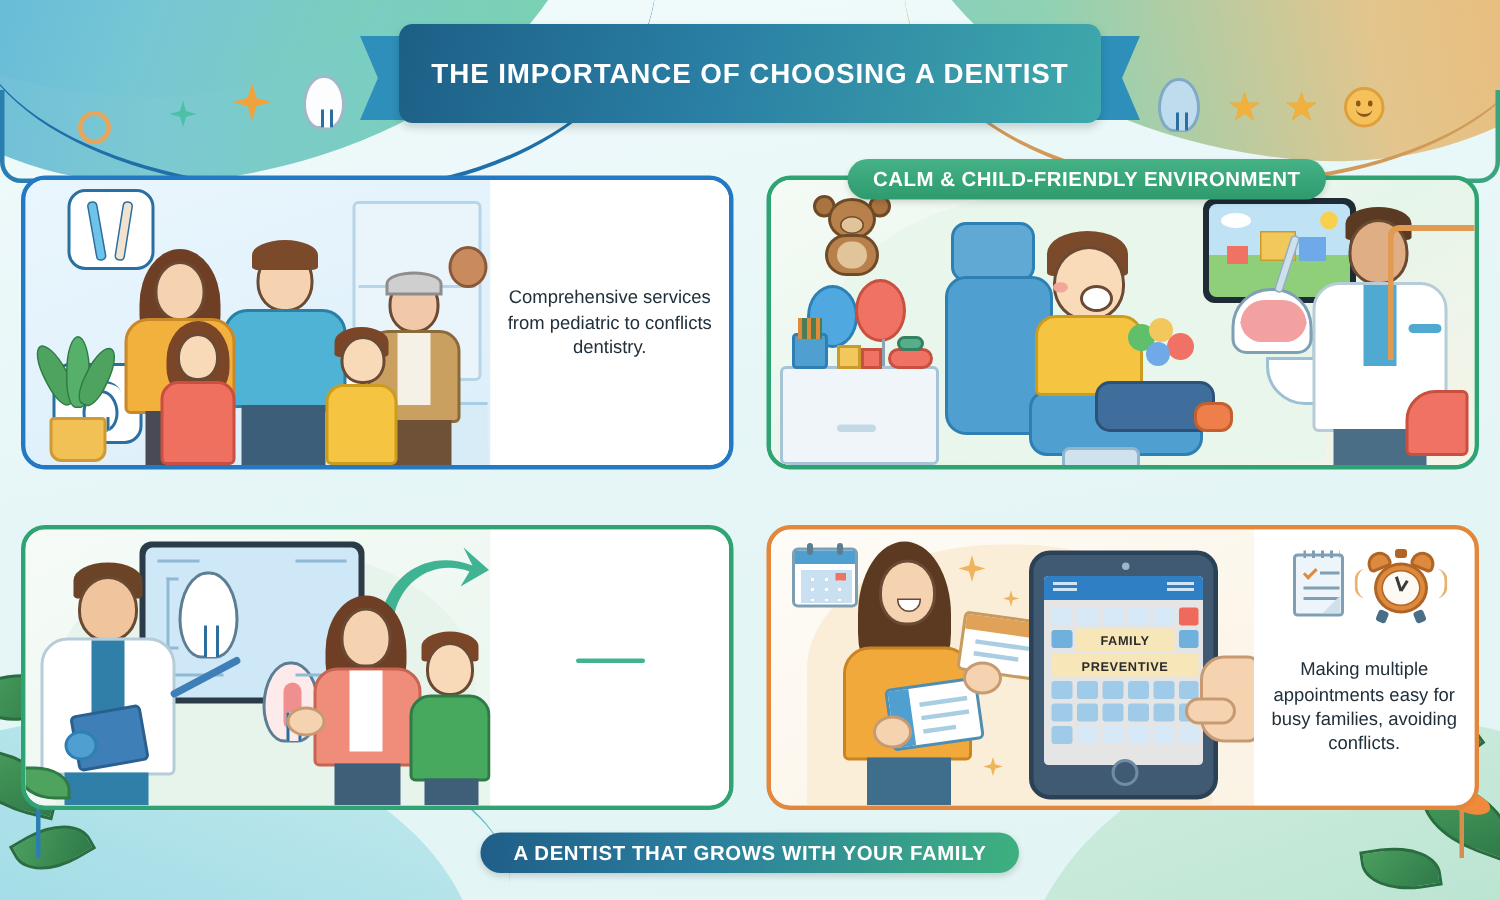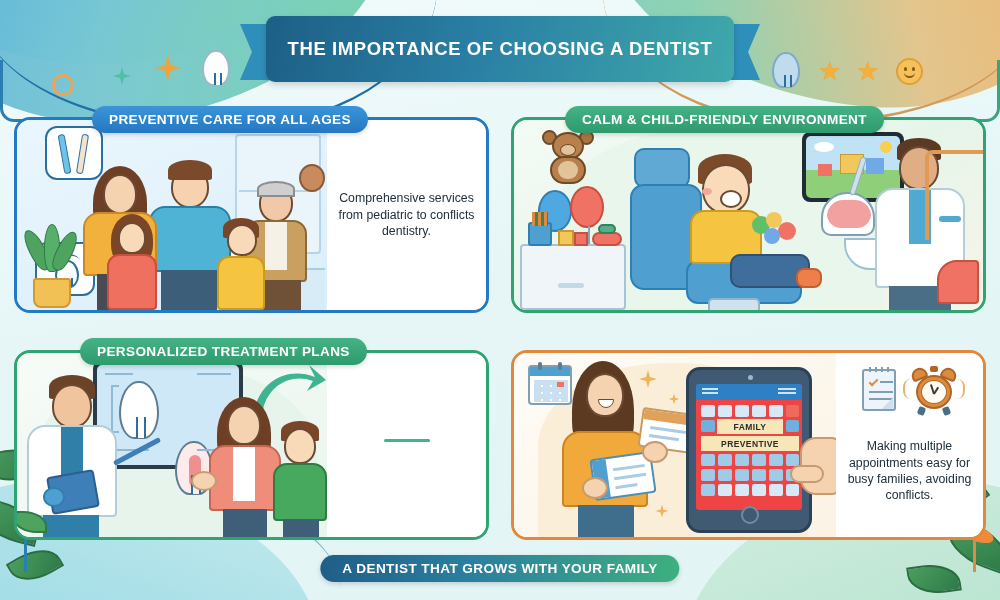--- a/index.html
+++ b/index.html
@@ -314,23 +314,20 @@
         <span>THE IMPORTANCE OF CHOOSING A DENTIST</span><br>
       </h1>
     </div>
   </div>
 
   <div class="conn" style="left:0px; top:60px; width:270px; height:62px; border-left:0; border-bottom:3px solid #2a7fb0; border-left:3px solid #2a7fb0; border-radius:0 0 0 14px;"></div>
   <div class="conn" style="right:0px; top:60px; width:270px; height:62px; border-bottom:3px solid #3aa47e; border-right:3px solid #3aa47e; border-radius:0 0 14px 0;"></div>
   <div class="conn" style="left:24px; top:520px; width:300px; height:52px; border-top:3px solid #2a7fb0; border-left:3px solid #2a7fb0; border-radius:14px 0 0 0;"></div>
   <div class="conn" style="right:24px; top:520px; width:300px; height:52px; border-top:3px solid #d98d4d; border-right:3px solid #d98d4d; border-radius:0 14px 0 0;"></div>
 
-  <div class="pill blue" style="left:92px; top:106px;">
-    <span>PREVENTIVE CARE FOR ALL AGES</span>
-  </div>
 
   <div class="panel blue" style="left:14px; top:117px; width:475px; height:196px;">
     <div class="panel-inner">
 
       <div class="art" style="width:310px;">
         <div class="art-bg" style="background:linear-gradient(160deg,#eaf6fd 0%,#dbeefa 100%);"></div>
 
         <div class="fig" style="right:6px; top:14px; width:86px; height:120px; background:#eaf4fb; border:2px solid #b6d5e8; border-radius:4px;"></div>
         <div class="fig" style="right:10px; top:70px; width:78px; height:2px; background:#b6d5e8;"></div>
         <div class="fig" style="right:2px; bottom:0px; width:100px; height:42px; background:#d8ecf8; border-top:2px solid #a9cde3;"></div>
@@ -488,23 +485,20 @@
 
         <div class="fig" style="right:122px; top:36px; width:6px; height:40px; background:#cfe0ea; border:1.5px solid #8fb0c4; border-radius:3px; transform:rotate(18deg);"></div>
 
         <div class="fig" style="right:-2px; top:30px; width:60px; height:90px; border-left:4px solid #e09a52; border-top:4px solid #e09a52; border-radius:8px 0 0 0;"></div>
         <div class="fig" style="right:22px; top:96px; width:22px; height:6px; background:#4fa9d0; border-radius:3px;"></div>
         <div class="fig" style="right:4px; bottom:6px; width:42px; height:44px; background:#ef7264; border:2px solid #c8503f; border-radius:20px 4px 4px 4px;"></div>
       </div>
     </div>
   </div>
 
-  <div class="pill green" style="left:80px; top:338px;">
-    <span>PERSONALIZED TREATMENT PLANS</span>
-  </div>
 
   <div class="panel green2" style="left:14px; top:350px; width:475px; height:190px;">
     <div class="panel-inner">
       <div class="art" style="width:310px;">
         <div class="art-bg" style="background:linear-gradient(150deg,#f6fbf7 0%,#e9f6ee 100%);"></div>
         <div class="fig" style="left:20px; top:12px; width:280px; height:176px; background:#e6f4ec; border-radius:50% 50% 0 0;"></div>
 
         <div class="fig screen-frame" style="left:76px; top:8px; width:150px; height:108px; background:#2b3b47;">
           <div class="screen-inner" style="background:#cfe8f7; position:relative;">
             <div class="fig tooth-shape" style="left:22px; top:16px; width:40px; height:58px; border-color:#5d7d92;"></div>
@@ -598,21 +592,21 @@
         <div class="fig" style="left:126px; top:58px; width:62px; height:40px; background:#ffffff; border:2px solid #c79a5e; border-radius:4px; transform:rotate(8deg);">
           <div class="fig" style="left:0; top:0; width:100%; height:10px; background:#e0a259;"></div>
           <div class="fig" style="left:8px; top:16px; width:36px; height:3px; background:#a9cde3;"></div>
           <div class="fig" style="left:8px; top:24px; width:30px; height:3px; background:#a9cde3;"></div>
         </div>
         <div class="fig rnd" style="left:128px; top:88px; width:26px; height:22px; background:#f6d3b0; border:2px solid #c79a72;"></div>
         <div class="fig rnd" style="left:68px; top:124px; width:26px; height:22px; background:#f6d3b0; border:2px solid #c79a72;"></div>
 
         <div class="fig" style="left:172px; top:14px; width:126px; height:166px; background:#3f5a72; border:3px solid #2a4156; border-radius:14px;">
           <div class="fig rnd" style="left:59px; top:5px; width:5px; height:5px; background:#9fb6c8;"></div>
-          <div class="fig" style="left:7px; top:14px; width:106px; height:126px; background:#ef4444; border-radius:3px; overflow:hidden;">
+          <div class="fig" style="left:7px; top:14px; width:106px; height:126px; background:#e5e5e5; border-radius:3px; overflow:hidden;">
             <div class="fig" style="left:0; top:0; width:100%; height:16px; background:#2f7fc4;"></div>
             <div class="fig" style="left:6px; top:4px; width:16px; height:8px; background:repeating-linear-gradient(180deg,#cfe4f5 0 2px,transparent 2px 4px);"></div>
             <div class="fig" style="right:6px; top:4px; width:18px; height:8px; background:repeating-linear-gradient(180deg,#cfe4f5 0 2px,transparent 2px 4px);"></div>
 
             <div class="fig cal-cell" style="left:5px; top:21px; width:14px; height:12px; background:#d7e9f6;"></div>
             <div class="fig cal-cell" style="left:22px; top:21px; width:14px; height:12px; background:#d7e9f6;"></div>
             <div class="fig cal-cell" style="left:39px; top:21px; width:14px; height:12px; background:#d7e9f6;"></div>
             <div class="fig cal-cell" style="left:56px; top:21px; width:14px; height:12px; background:#d7e9f6;"></div>
             <div class="fig cal-cell" style="left:73px; top:21px; width:14px; height:12px; background:#d7e9f6;"></div>
             <div class="fig cal-cell" style="left:90px; top:21px; width:13px; height:12px; background:#ef6a5c;"></div>

